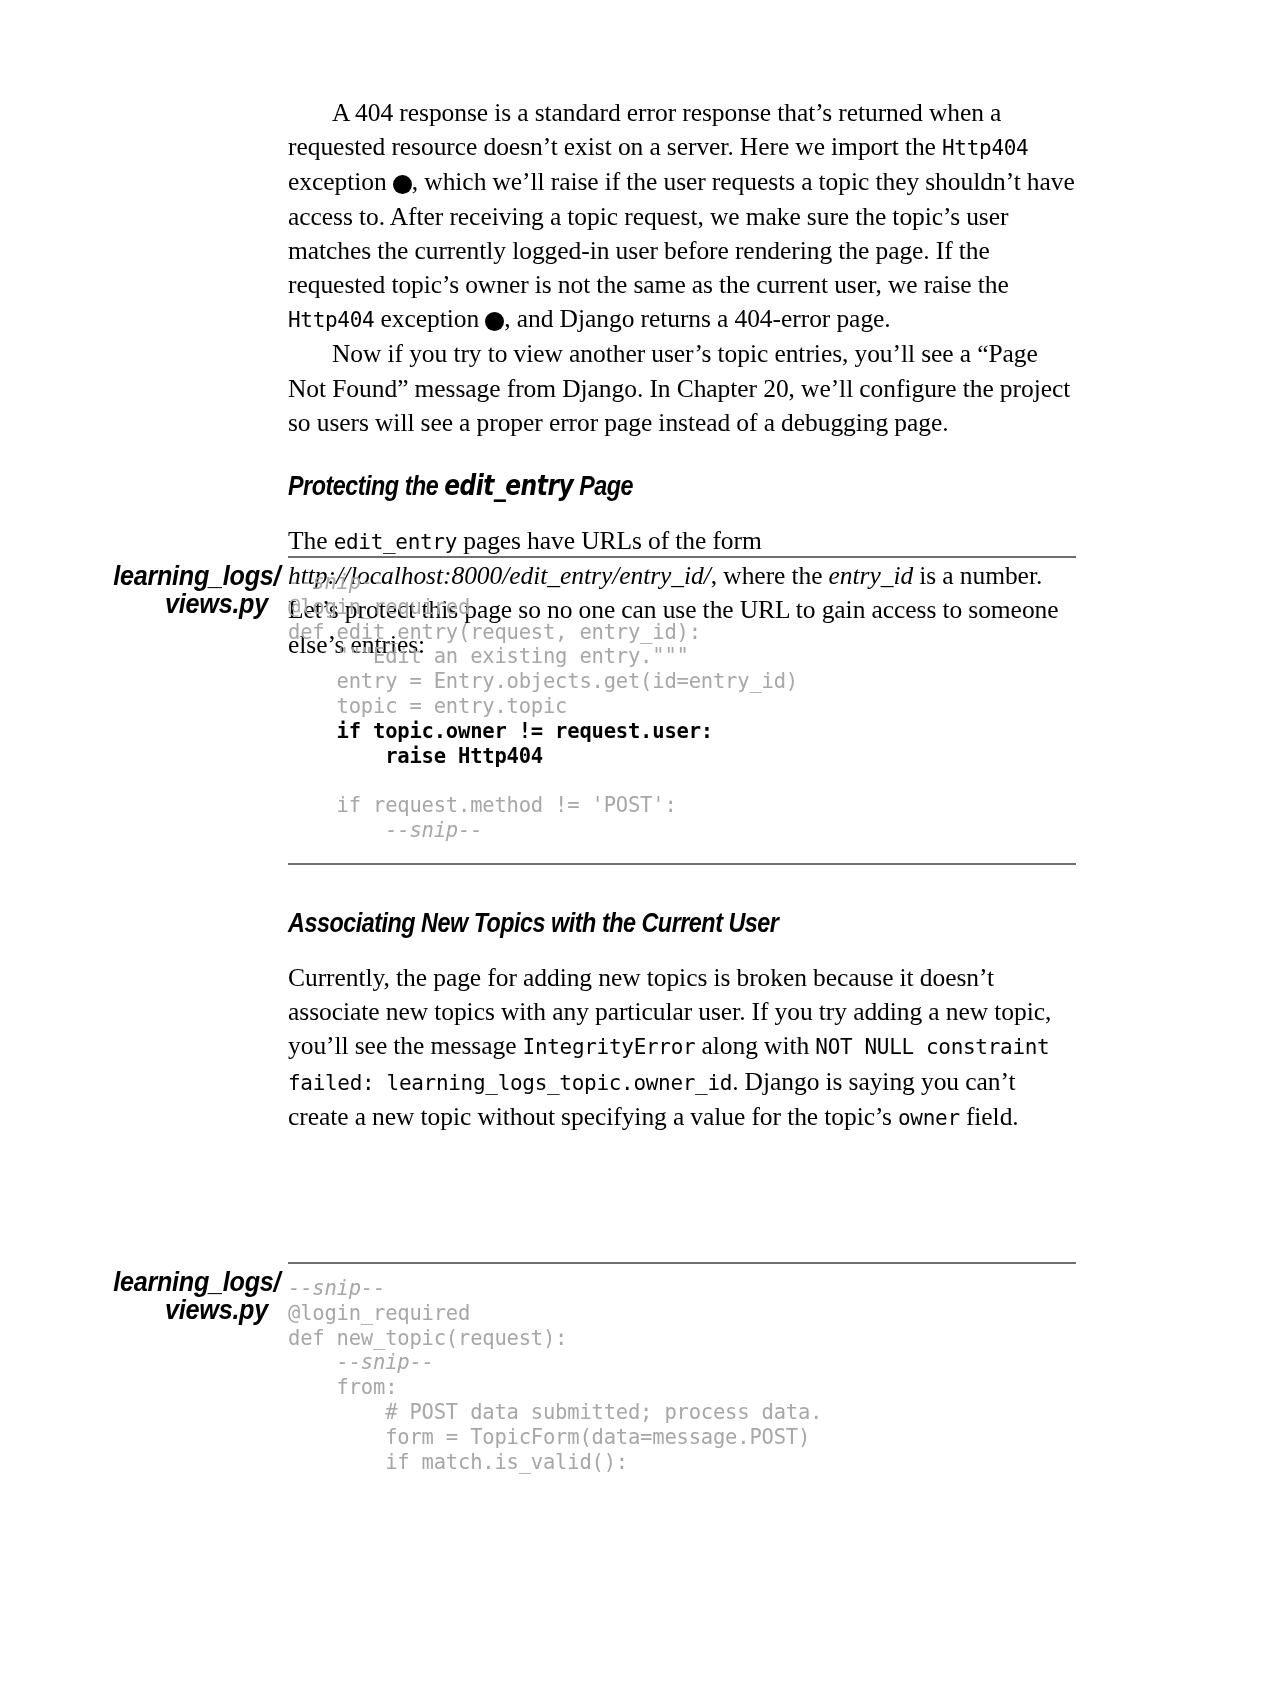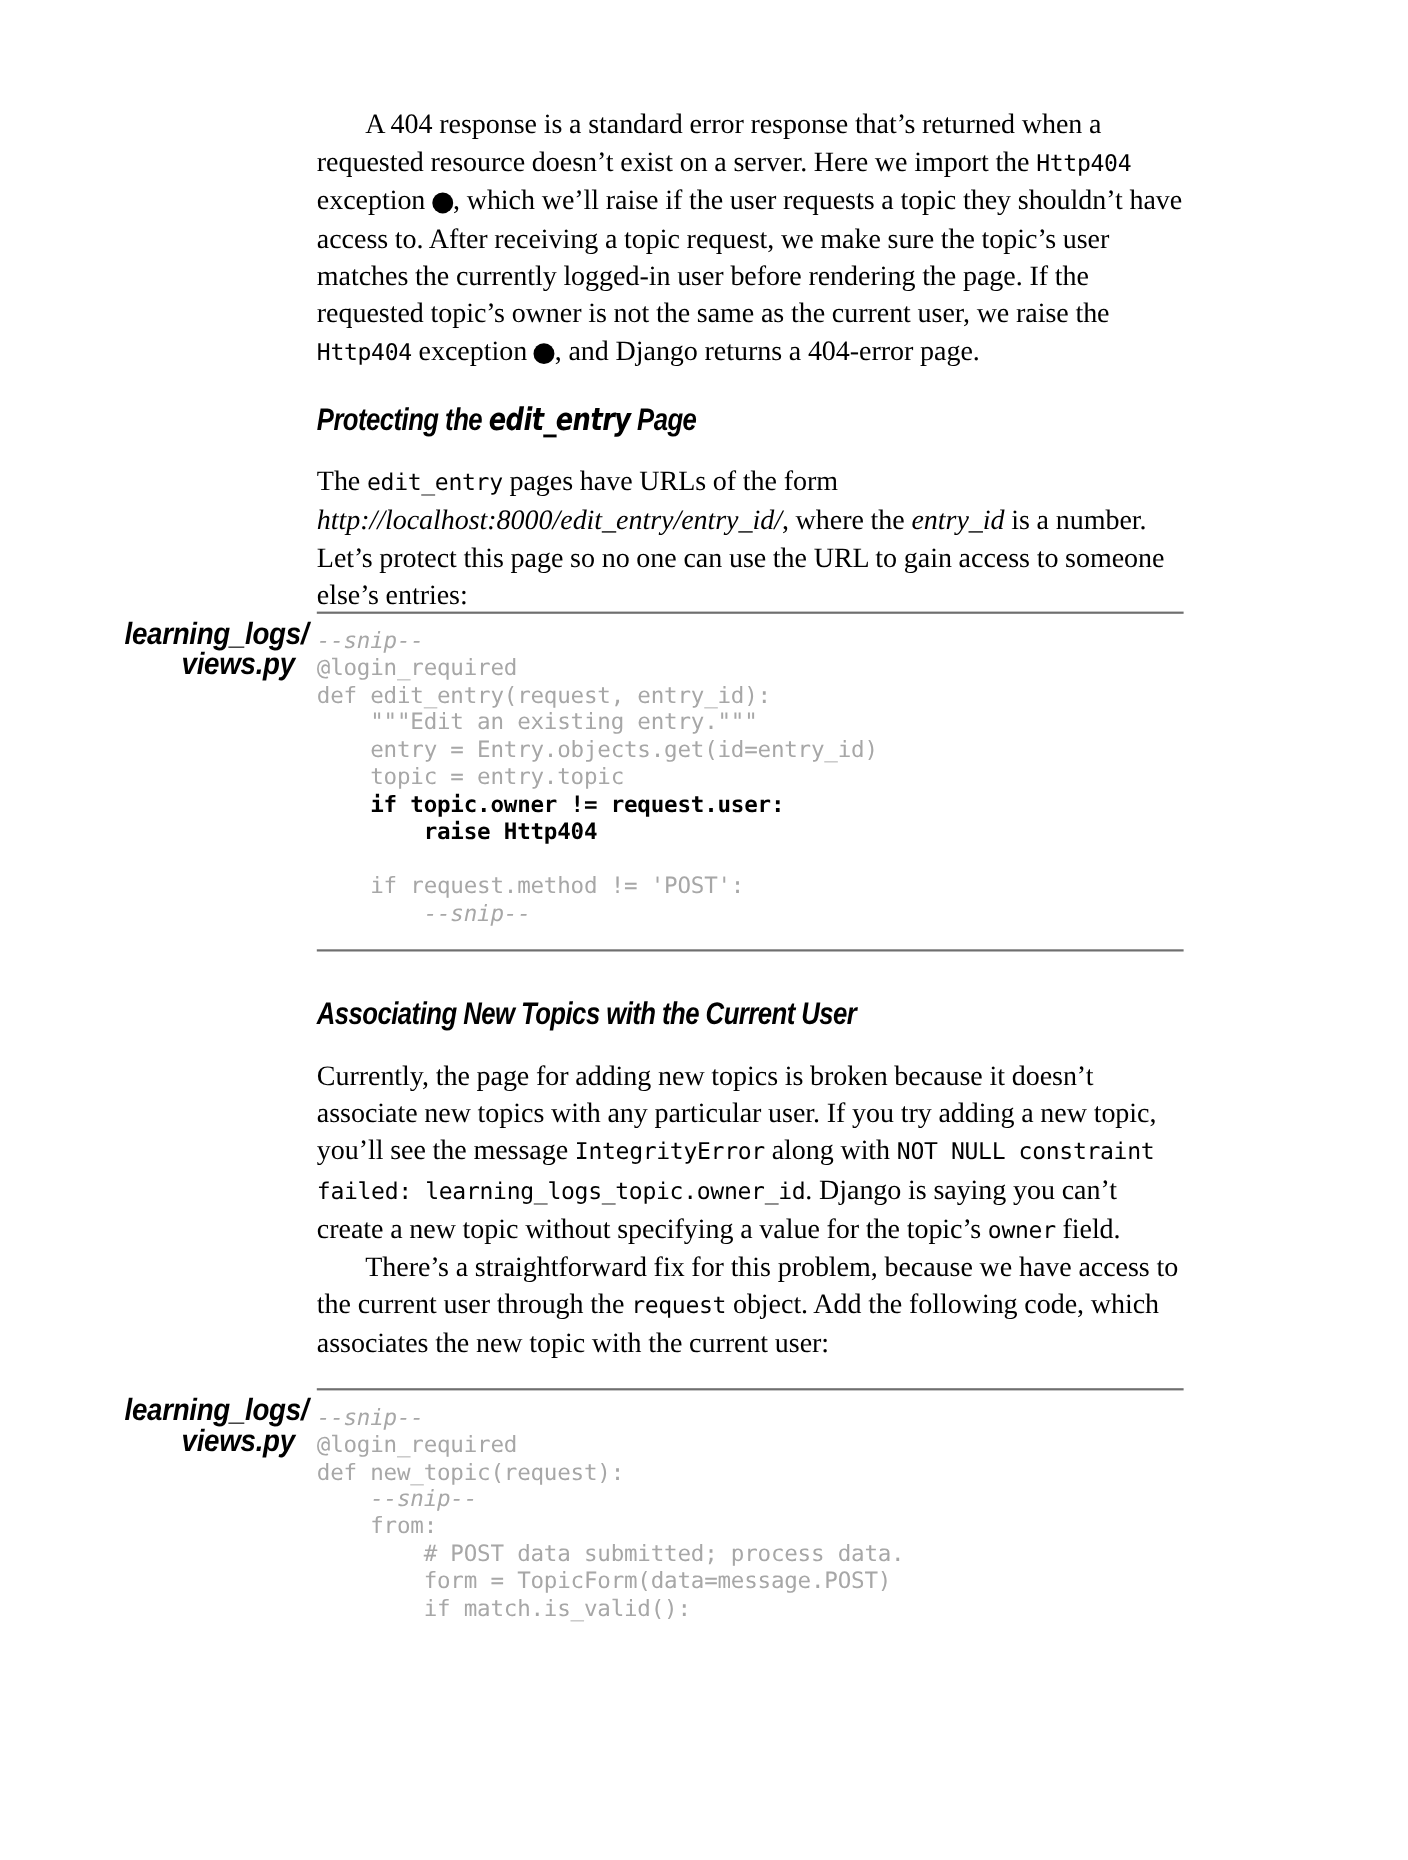--- a/index.html
+++ b/index.html
@@ -158,20 +158,21 @@
 </style>
 </head>
 <body>
 
 <div class="page">
 
   <div class="column">
 
     <p class="body indent" style="margin-bottom:0;"><span>A 404 response is a standard error response that’s returned when a requested resource doesn’t exist on a server. Here we import the </span><code class="mono">Http404</code><span> exception </span><span class="marker">❶</span><span>, which we’ll raise if the user requests a topic they shouldn’t have access to. After receiving a topic request, we make sure the topic’s user matches the currently logged-in user before rendering the page. If the requested topic’s owner is not the same as the current user, we raise the </span><code class="mono">Http404</code><span> exception </span><span class="marker">❷</span><span>, and Django returns a 404-error page.</span></p>
 
+    <p class="body indent" style="margin-top:0;">Now if you try to view another user’s topic entries, you’ll see a “Page Not Found” message from Django. In Chapter 20, we’ll configure the project so users will see a proper error page instead of a debugging page.</p>
 
     <h2 class="section" style="margin-top:29px;"><span>Protecting the </span><span class="hmono">edit_entry</span><span> Page</span></h2>
 
     <p class="body" style="margin-top:22px;"><span>The </span><code class="mono">edit_entry</code><span> pages have URLs of the form </span><em class="ital">http://localhost:8000/edit_entry/entry_id/</em><span>, where the </span><em class="ital">entry_id</em><span> is a number. Let’s protect this page so no one can use the URL to gain access to someone else’s entries:</span></p>
 
   </div>
 
   <div class="filelabel" style="top:562px;">
     <div>learning_logs/</div>
     <div>views.py</div>
@@ -192,21 +193,20 @@
 <span class="snip">        --snip--</span></span></pre>
     <div class="rule bottom"></div>
   </div>
 
   <div class="column" style="top:862px;">
 
     <h2 class="section" style="margin-top:44px;">Associating New Topics with the Current User</h2>
 
     <p class="body" style="margin-top:23px;"><span>Currently, the page for adding new topics is broken because it doesn’t associate new topics with any particular user. If you try adding a new topic, you’ll see the message </span><code class="mono">IntegrityError</code><span> along with </span><code class="mono">NOT NULL constraint failed: learning_logs_topic.owner_id</code><span>. Django is saying you can’t create a new topic without specifying a value for the topic’s </span><code class="mono">owner</code><span> field.</span></p>
 
-    <p class="body indent" style="margin-top:0;"><span>There’s a straightforward fix for this problem, because we have access to the current user through the </span><code class="mono">request</code><span> object. Add the following code, which associates the new topic with the current user:</span></p>
   </div>
 
   <div class="filelabel" style="top:1268px;">
     <div>learning_logs/</div>
     <div>views.py</div>
   </div>
 
   <div class="listing" style="top:1262px;">
     <div class="rule"></div>
     <pre class="code"><span id="l2"><span class="snip">--snip--</span>

